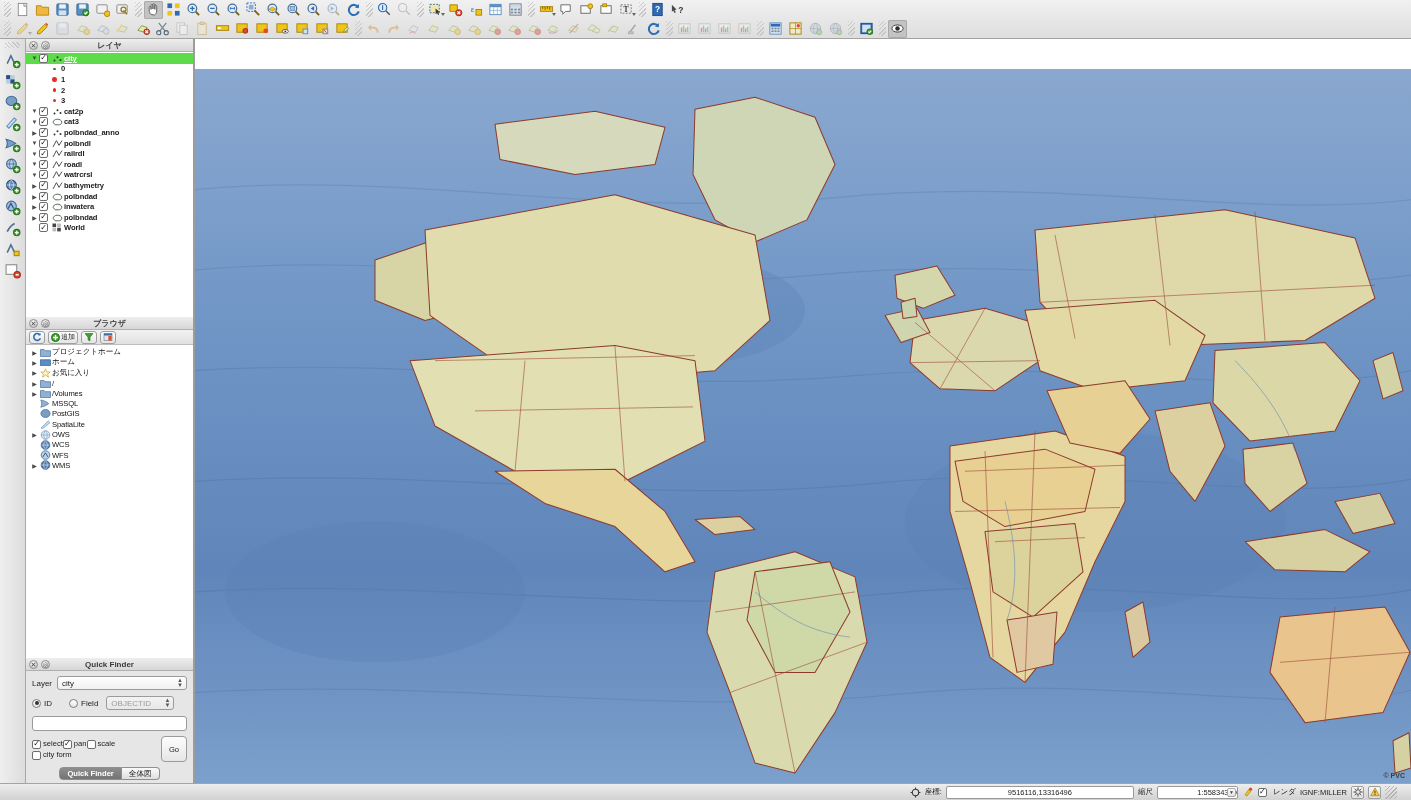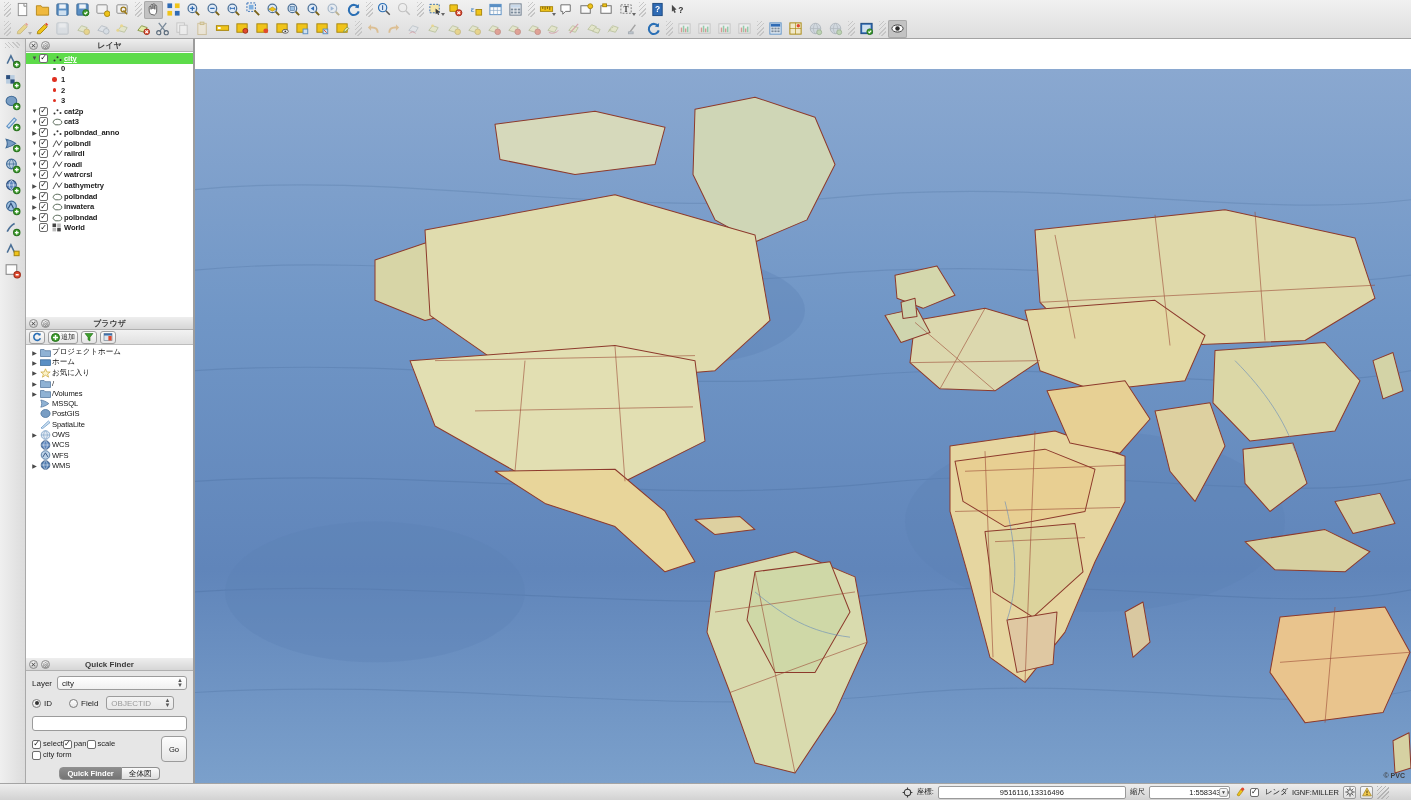--- a/index.html
+++ b/index.html
@@ -207,21 +207,21 @@
     position: absolute; right: 6px; bottom: 4px;
     font-size: 7px; color: #3c3c3c; font-weight: bold;
   }
 
   
   .statusbar {
     flex: 0 0 17px; height: 17px;
     background: linear-gradient(#ededed,#d2d2d2);
     border-top: 1px solid #a4a4a4;
     display: flex; align-items: center; justify-content: flex-end;
-    padding-right: 22px; gap: 4px; font-size: 7.5px; color: #1b1b1b;
+    padding-right: 14px; gap: 4px; font-size: 7.5px; color: #1b1b1b;
   }
   .sb-label { font-size: 7.5px; }
   .sb-field {
     height: 13px; border: 1px solid #9a9a9a; border-radius: 2px; background: #fff;
     display: flex; align-items: center; justify-content: center; font-size: 7.5px;
   }
   .sb-coord { width: 188px; text-align: center; }
   .sb-scale { width: 81px; justify-content: flex-end; padding-left: 3px; position: relative; }
   .sb-scale .dd {
     position: absolute; right: 1px; top: 1px; width: 9px; height: 9px;

